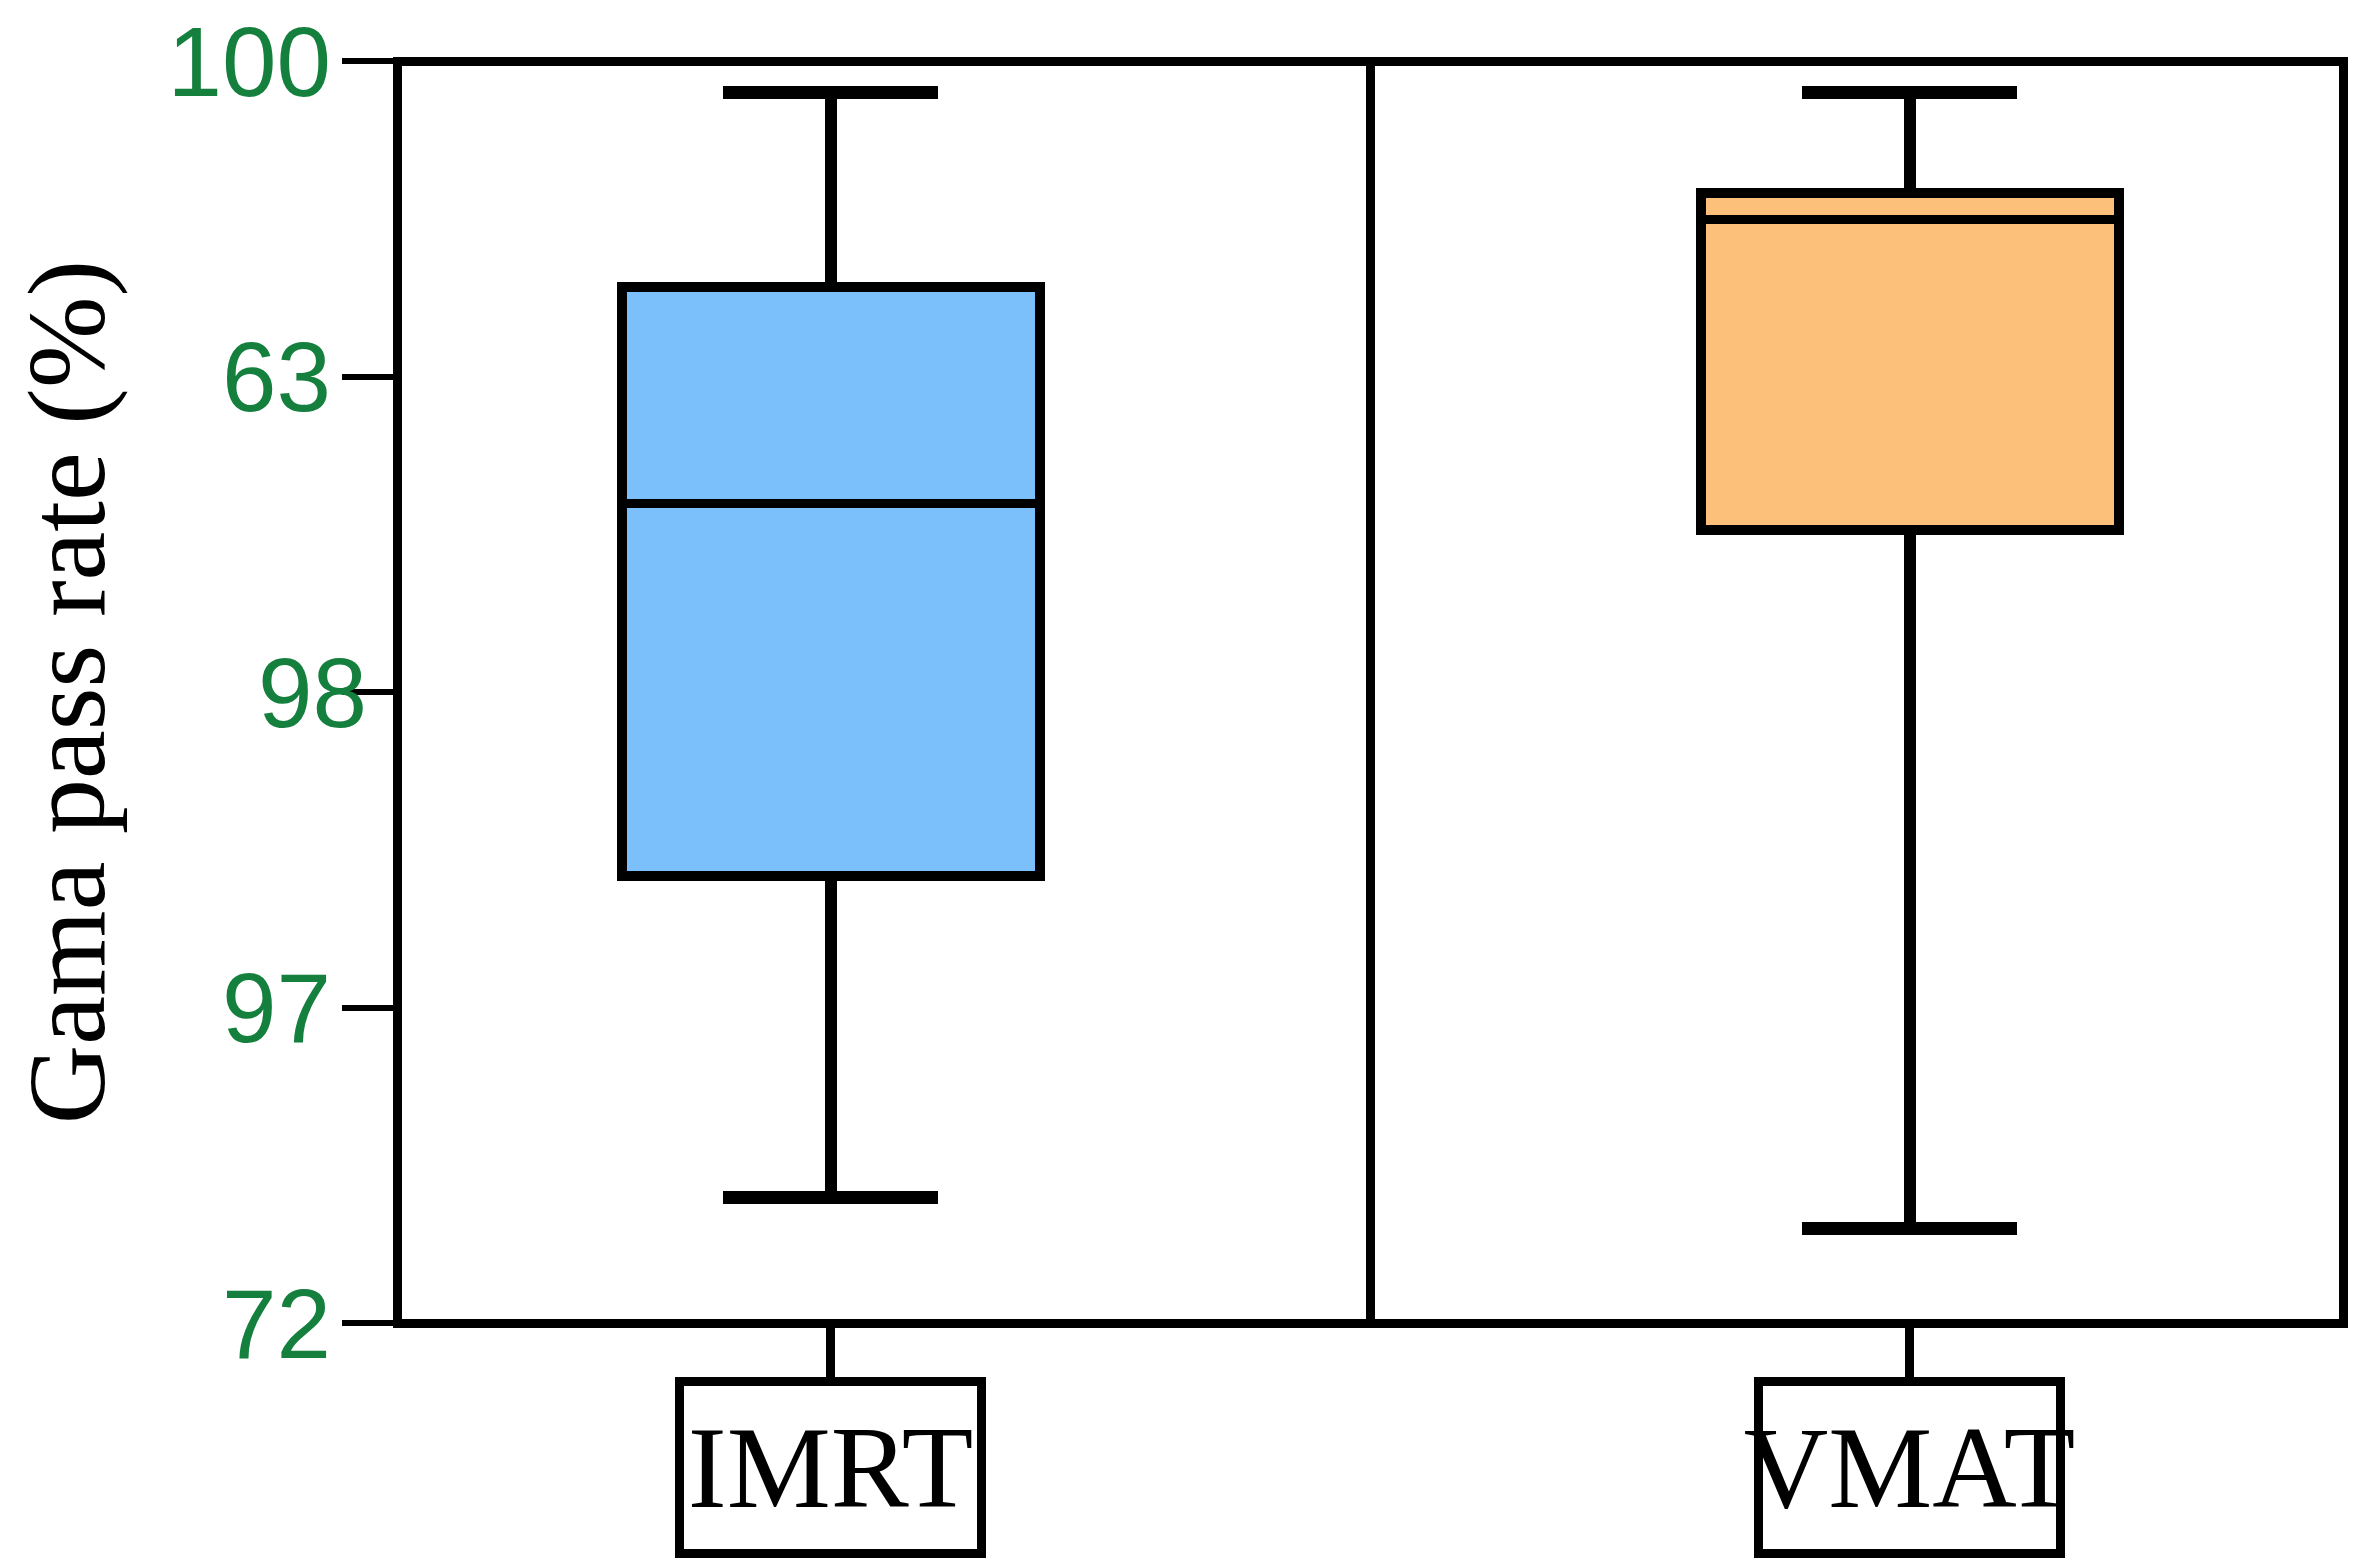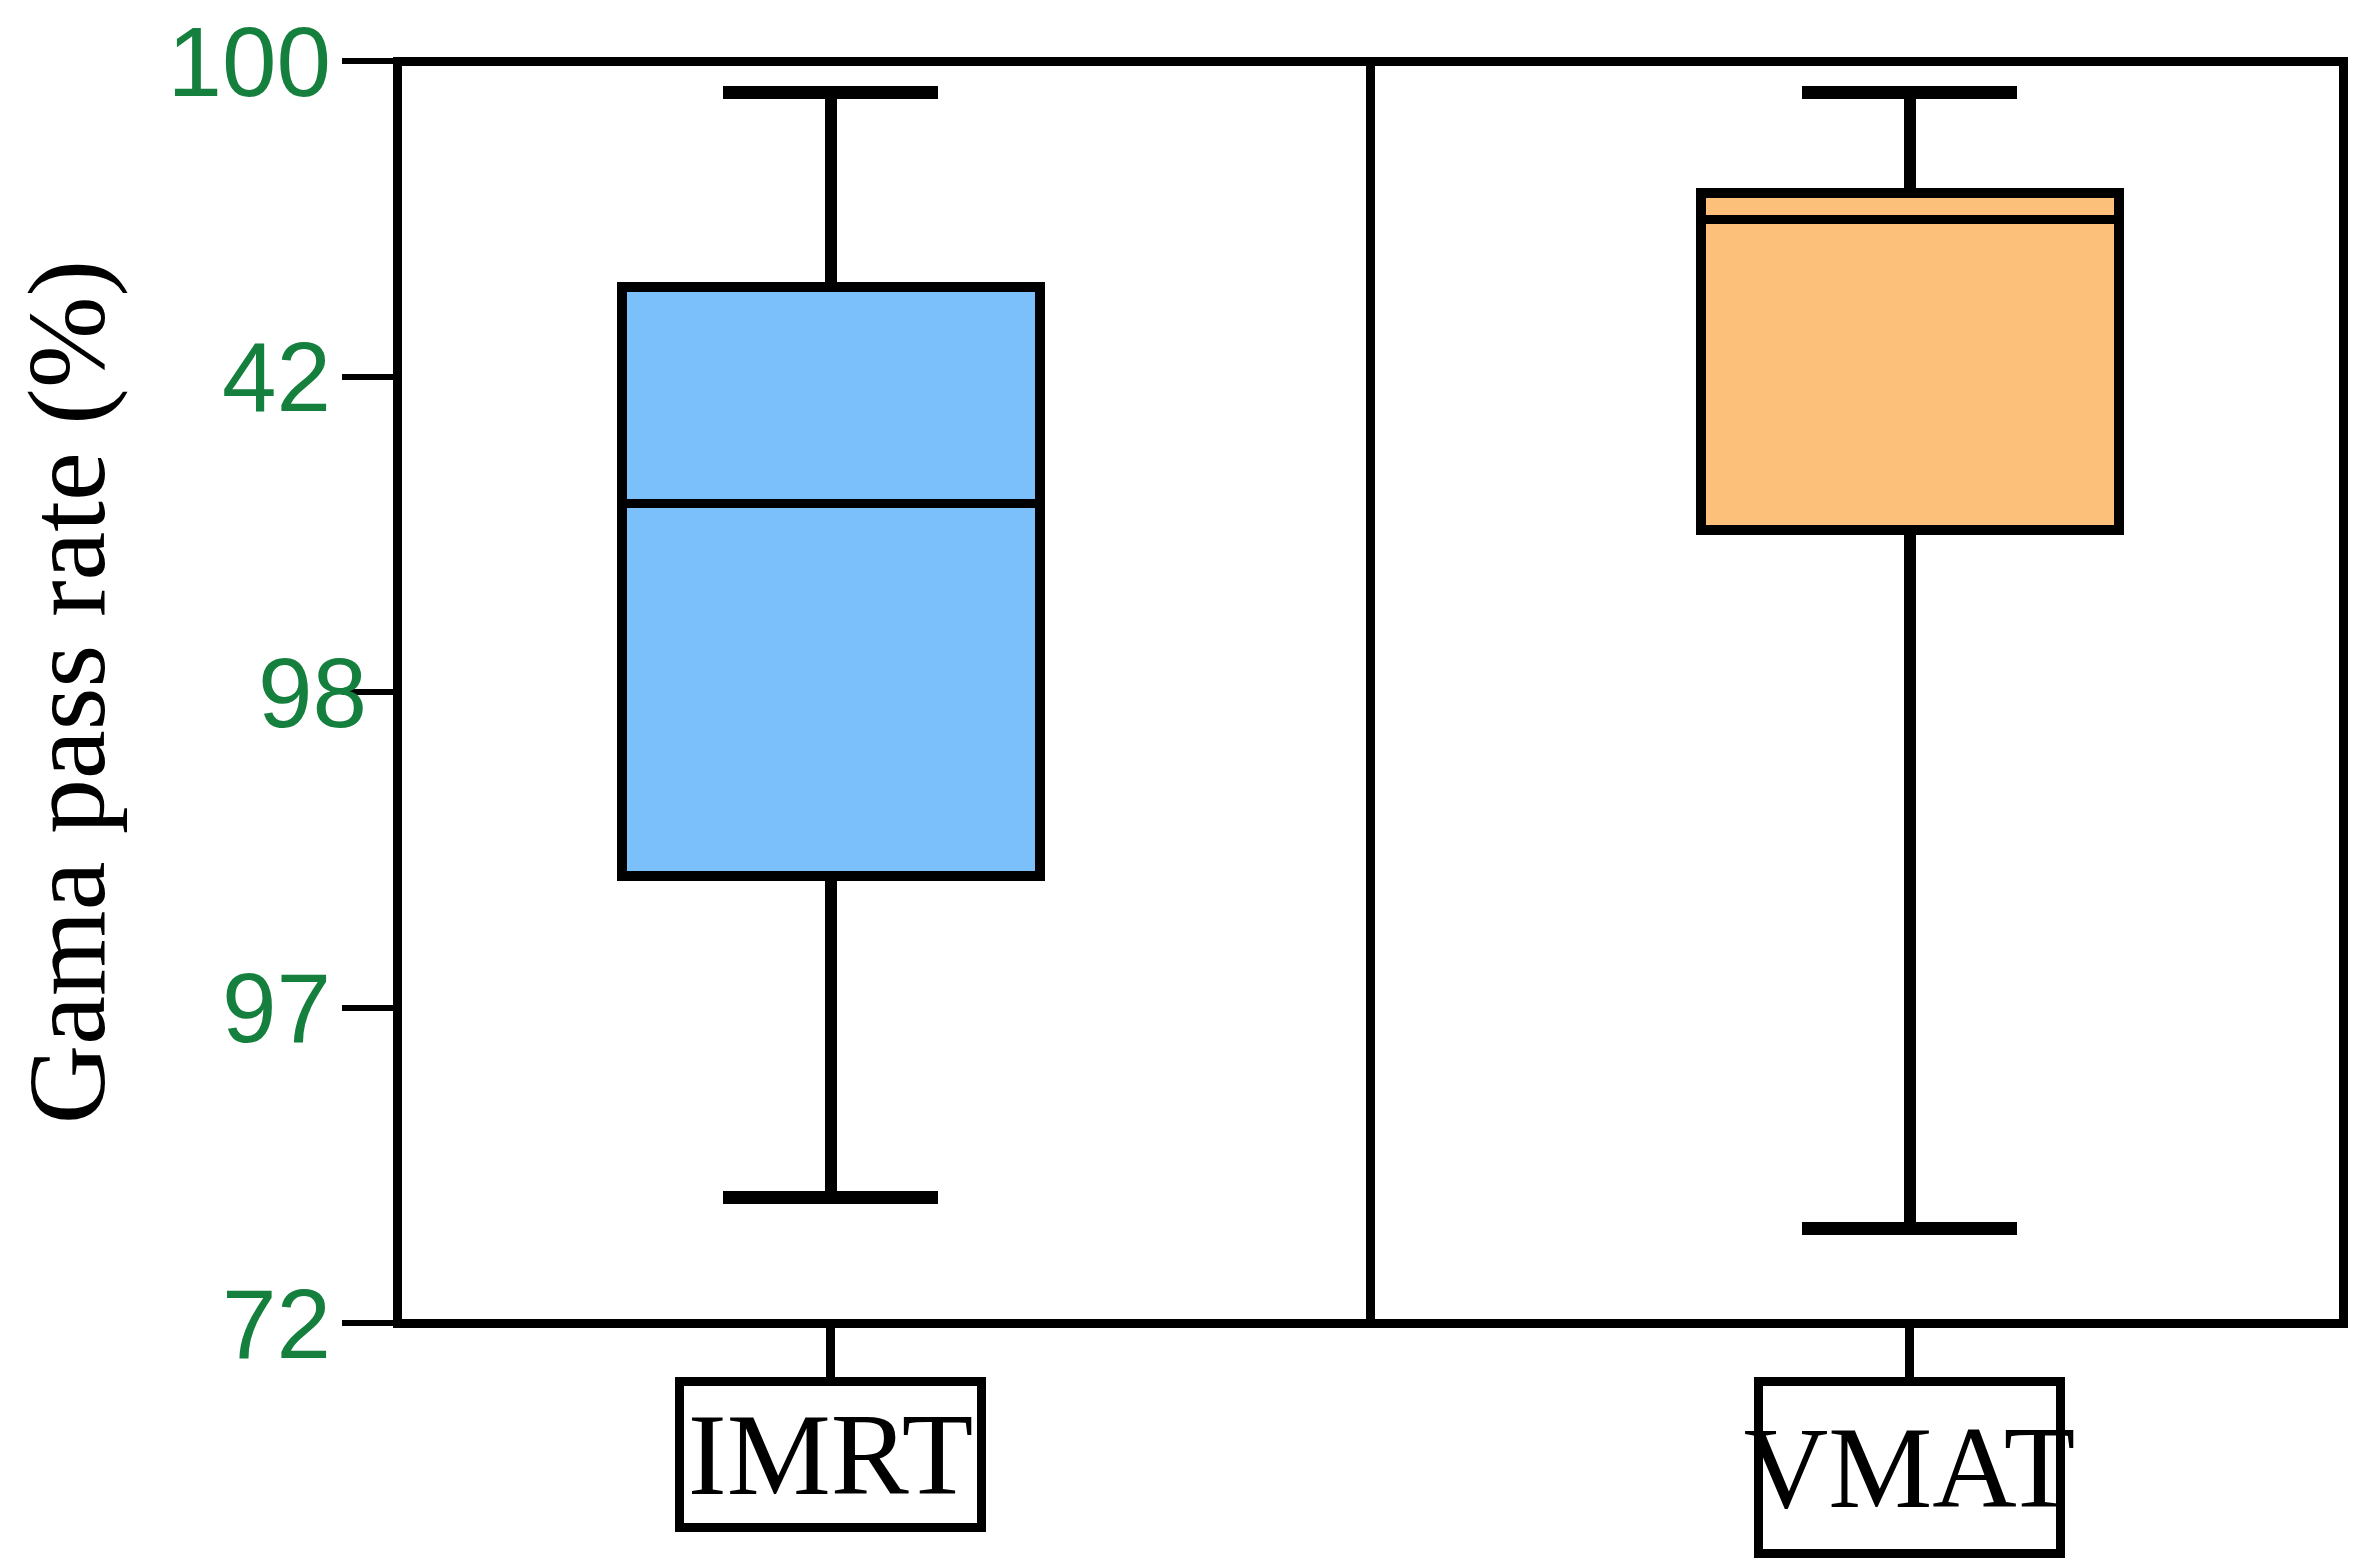--- a/index.html
+++ b/index.html
@@ -88,39 +88,39 @@
   <div class="panel-divider"></div>
 
   <div id="ticks-layer">
       <div class="y-tick-mark" style="left: 342px; top: 1320px;"></div>
       <div class="y-tick-label" style="top: 1275px; width: 331px;">72</div>
       <div class="y-tick-mark" style="left: 342px; top: 1005px;"></div>
       <div class="y-tick-label" style="top: 959px; width: 331px;">97</div>
       <div class="y-tick-mark" style="left: 342px; top: 689px;"></div>
       <div class="y-tick-label" style="top: 644px; width: 331px; margin-left: 36px;">98</div>
       <div class="y-tick-mark" style="left: 342px; top: 374px;"></div>
-      <div class="y-tick-label" style="top: 328px; width: 331px;">42</div>
+      <div class="y-tick-label" style="top: 328px; width: 331px;">63</div>
       <div class="y-tick-mark" style="left: 342px; top: 58px;"></div>
       <div class="y-tick-label" style="top: 12.6px; width: 331px;">100</div>
     </div>
 
   <div id="series-layer">
       <div class="whisker-line" style="left: 825px; top: 93px; width: 12px; height: 1104px;"></div>
       <div class="whisker-cap" style="left: 723px; top: 86px; width: 215px; height: 13.3px;"></div>
       <div class="whisker-cap" style="left: 723px; top: 1191px; width: 215px; height: 13.3px;"></div>
       <div class="box-rect" style="left: 617px; top: 282px; width: 428px; height: 599px; background: rgb(123, 191, 251);"></div>
       <div class="median-line" style="left: 617px; top: 499px; width: 428px; height: 9px;"></div>
       <div class="whisker-line" style="left: 1904px; top: 93px; width: 12px; height: 1136px;"></div>
       <div class="whisker-cap" style="left: 1802px; top: 86px; width: 215px; height: 13.3px;"></div>
       <div class="whisker-cap" style="left: 1802px; top: 1222px; width: 215px; height: 13.3px;"></div>
       <div class="box-rect" style="left: 1696px; top: 188px; width: 428px; height: 347px; background: rgb(253, 192, 123);"></div>
       <div class="median-line" style="left: 1696px; top: 215px; width: 428px; height: 9px;"></div>
     </div>
 
   <div id="cat-layer">
       <div class="cat-stub" style="left: 826px; top: 1323px; width: 9px; height: 54px;"></div>
-      <div class="cat-label-box" style="left: 675px; top: 1377px; width: 311px; height: 155px;">IMRT</div>
+      <div class="cat-label-box" style="left: 675px; top: 1377px; width: 311px; height: 181px;">IMRT</div>
       <div class="cat-stub" style="left: 1905px; top: 1323px; width: 9px; height: 54px;"></div>
       <div class="cat-label-box" style="left: 1754px; top: 1377px; width: 311px; height: 181px;">VMAT</div>
     </div>
 
 </div>
 
 
 </body></html>

